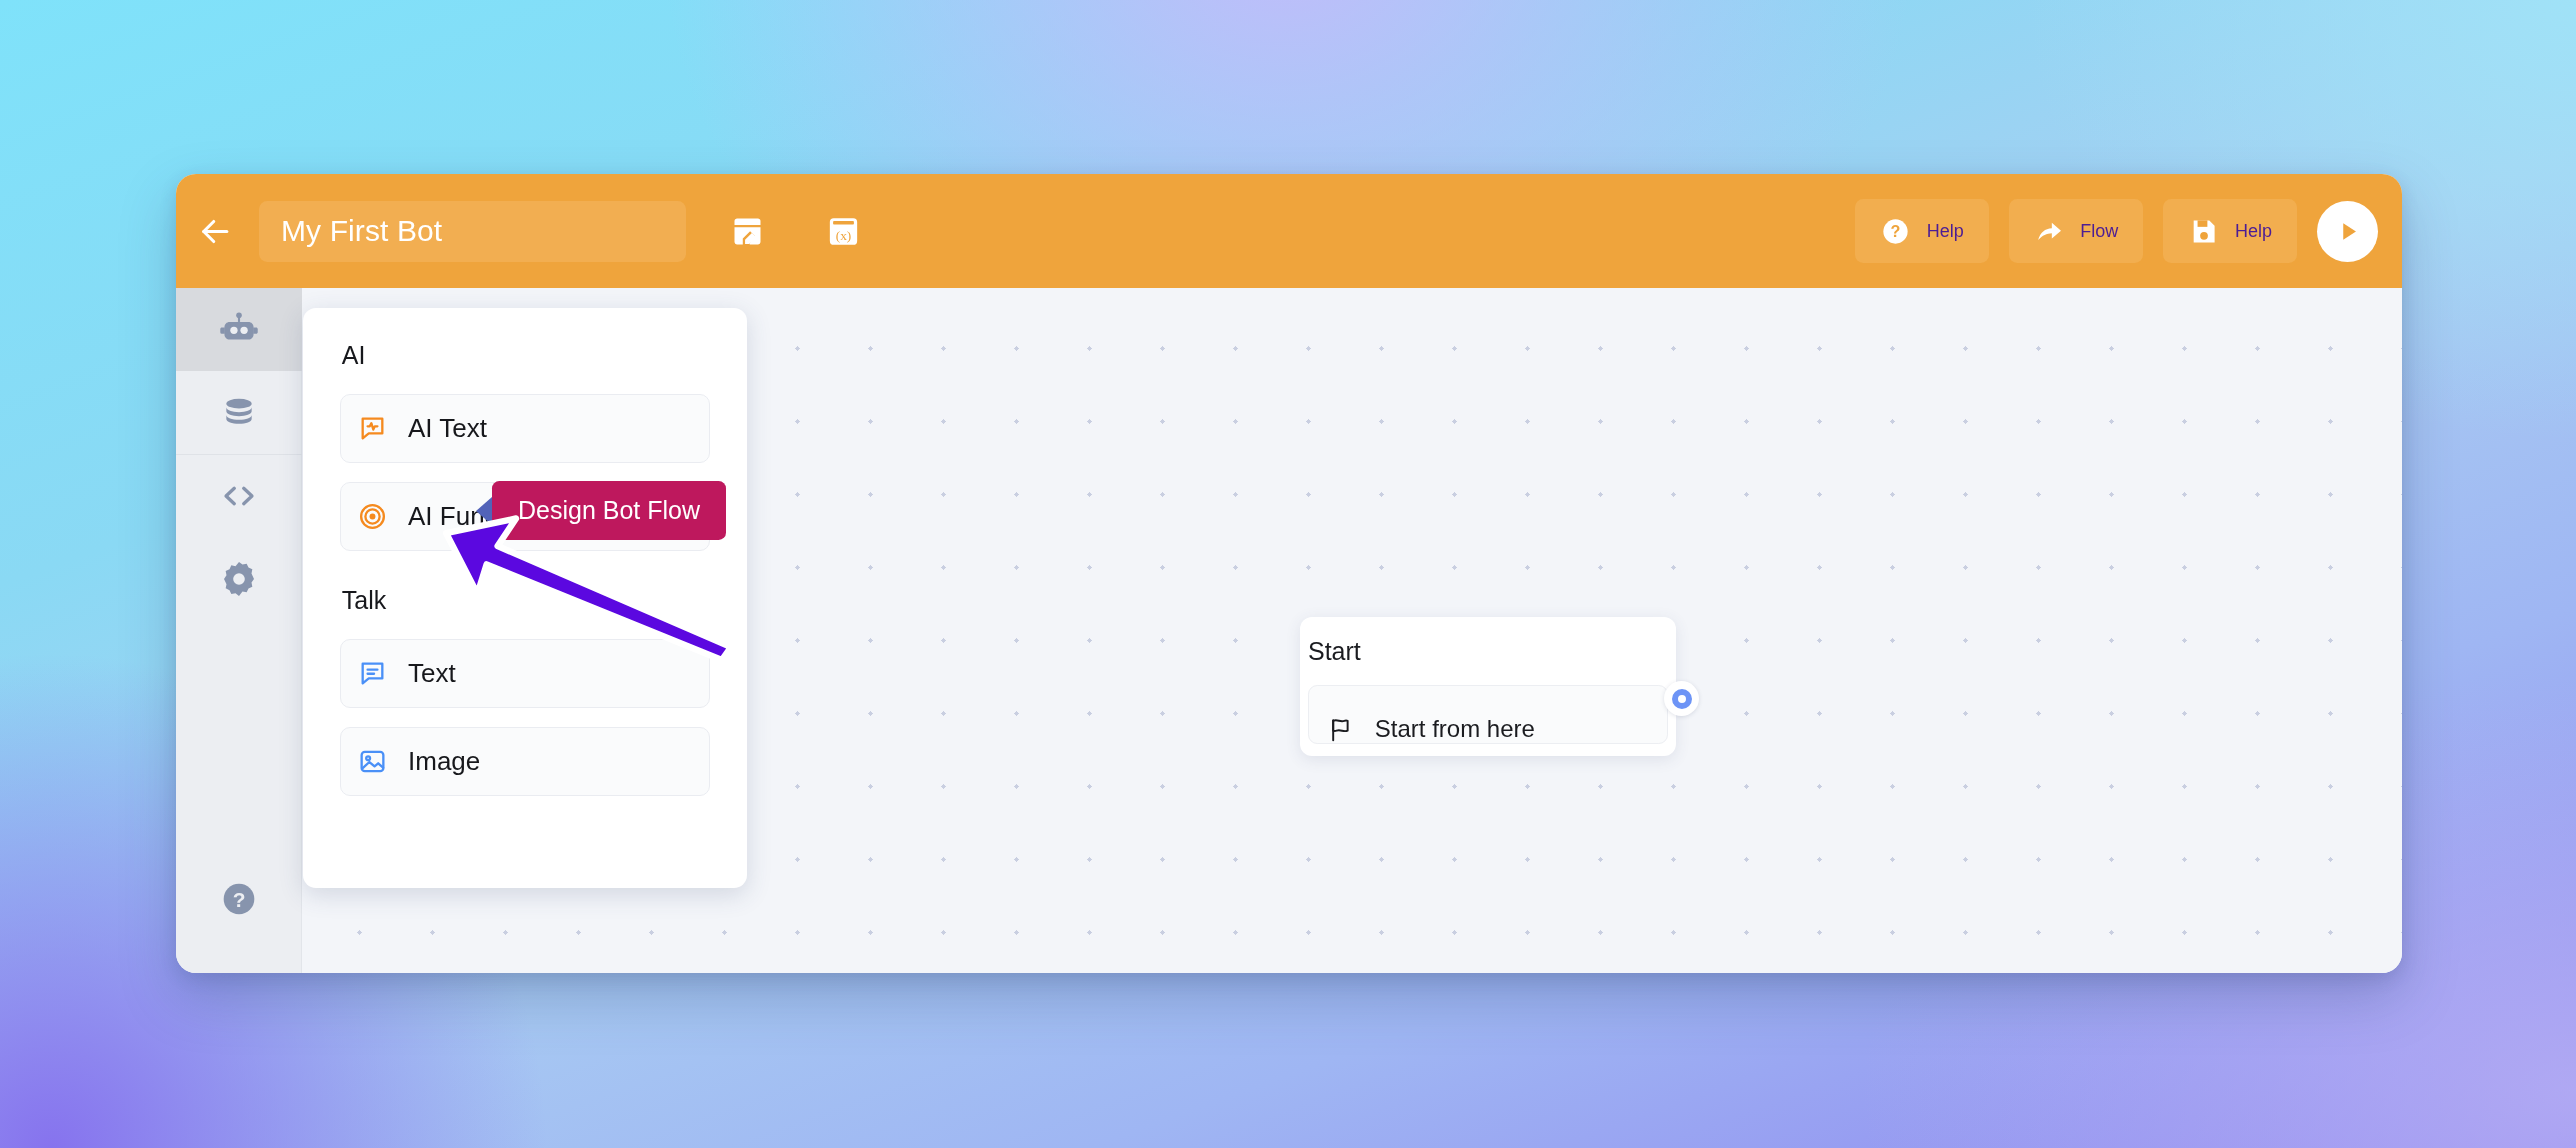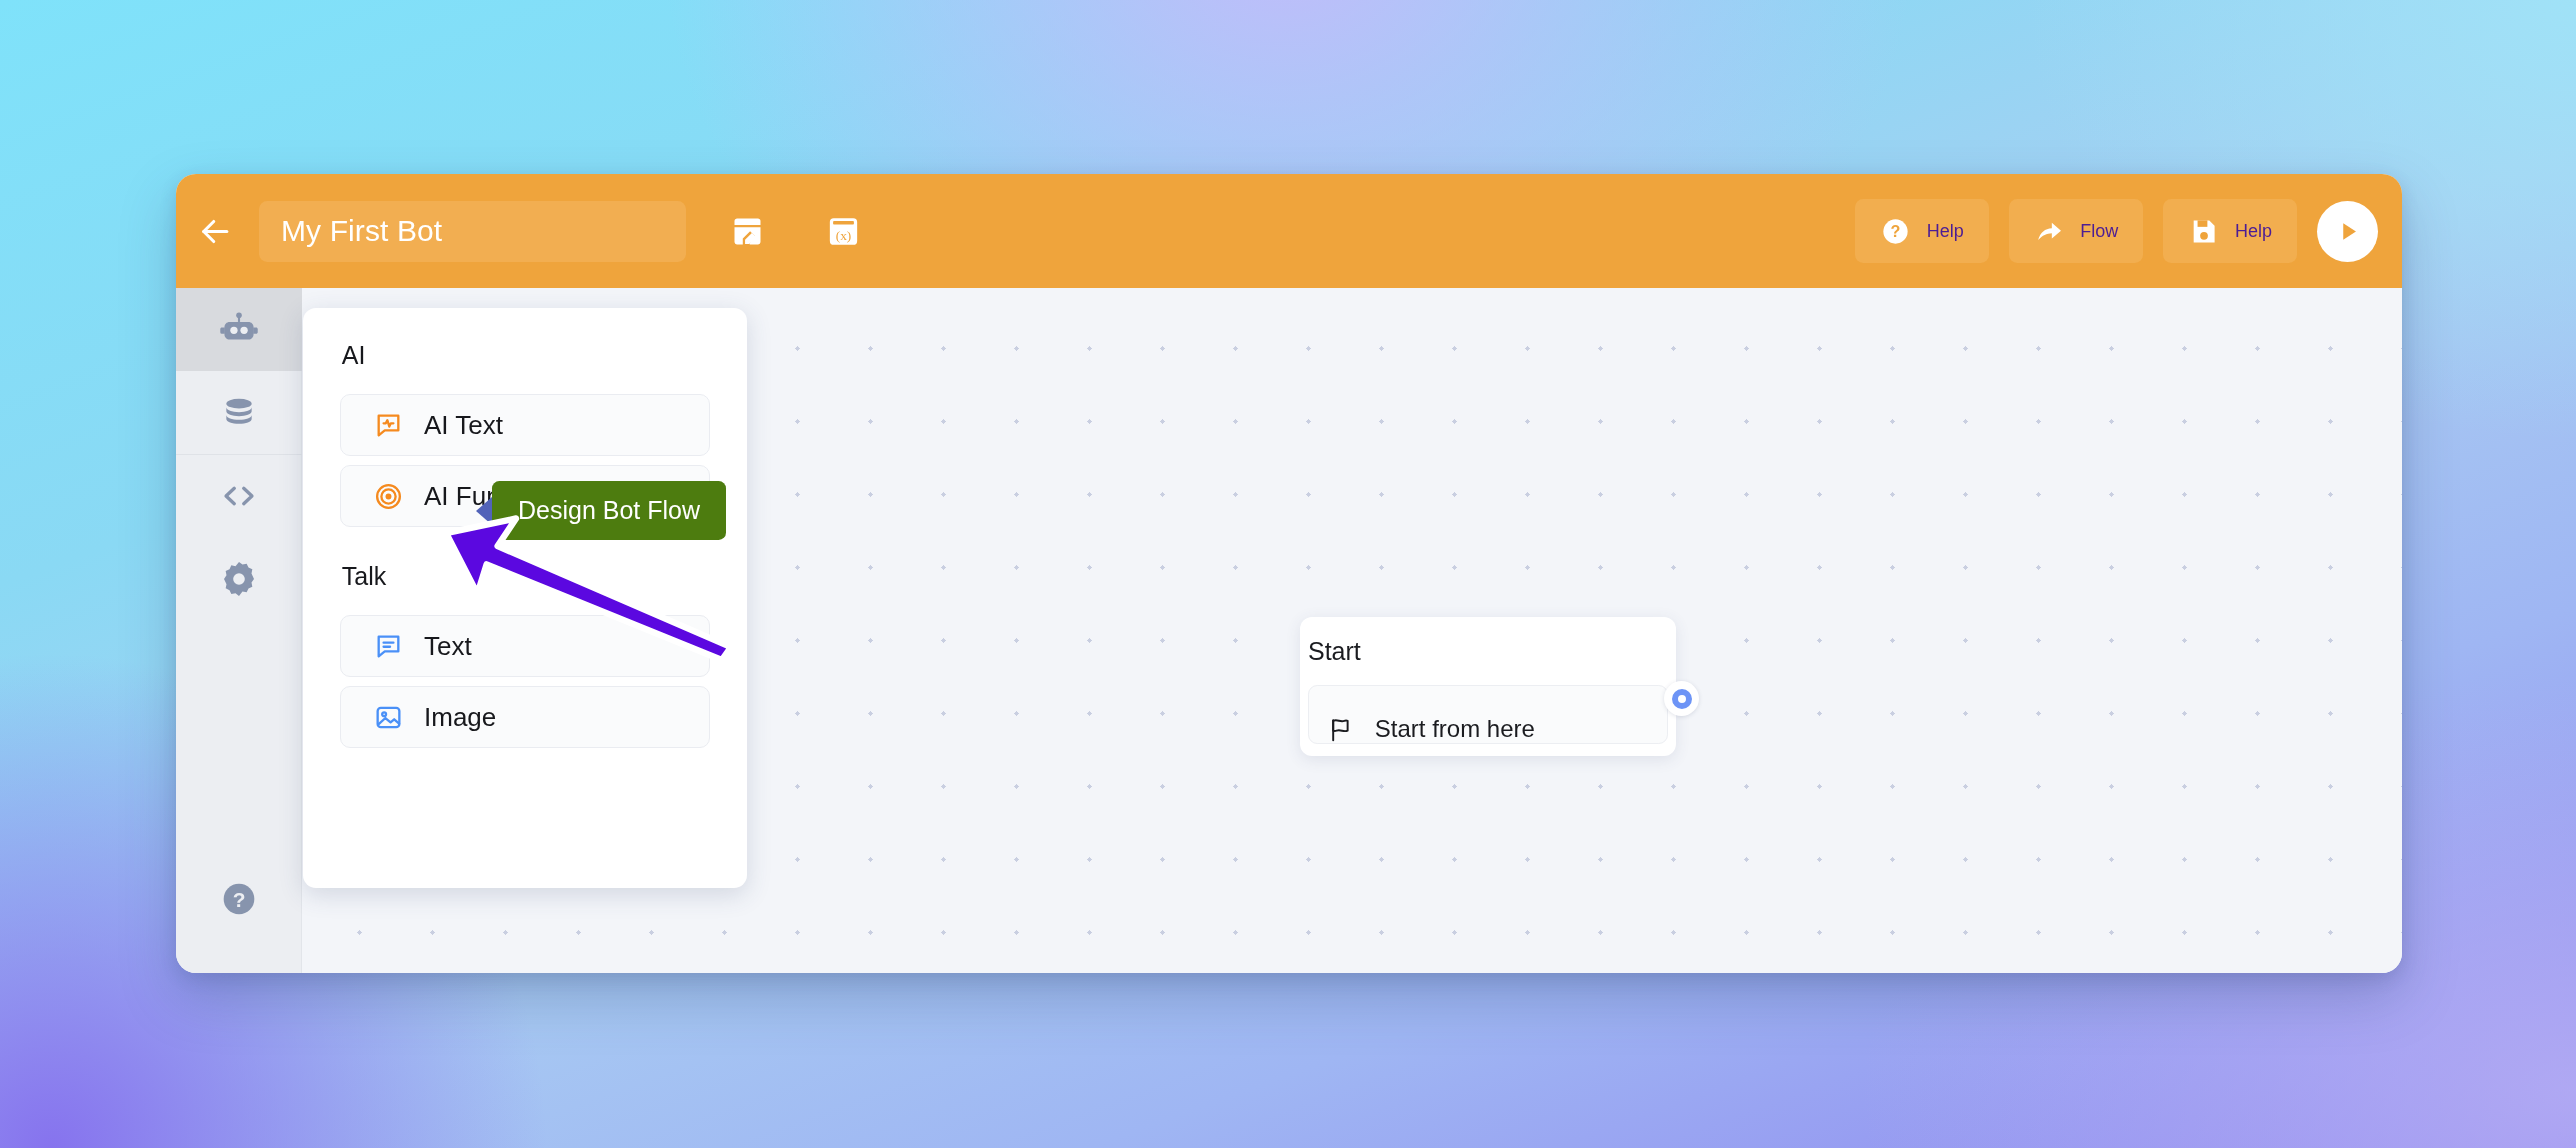--- a/index.html
+++ b/index.html
@@ -142,29 +142,29 @@
     padding: 33px 37px 0 37px;
     overflow: hidden;
   }
   .palette-group-title {
     font-size: 25px;
     color: #17181c;
     margin: 0 0 24px 1.8px;
   }
   .palette-group + .palette-group { margin-top: 35px; }
   .palette-item {
-    height: 62px;
+    height: 69px;
     border: 0.9px solid #eaecf1;
     border-radius: 10px;
     background: #fafbfc;
     display: flex;
     align-items: center;
     gap: 20px;
-    padding: 0 32px;
-    margin-bottom: 9px;
+    padding: 0 16px;
+    margin-bottom: 19px;
     cursor: grab;
   }
   .palette-item-label {
     font-size: 26px;
     color: #17181c;
   }
 
   
   #canvas {
     position: absolute;
@@ -224,21 +224,21 @@
     border: 6.4px solid #6d94f6;
     background: #ffffff;
   }
 
   
   #tooltip {
     position: absolute;
     left: 316px;
     top: 307px;
     height: 59px;
-    background: #4d7c0f;
+    background: #be185d;
     border-radius: 7.3px;
     display: flex;
     align-items: center;
     padding: 0 26px;
     z-index: 40;
   }
   #tooltip-text {
     color: #ffffff;
     font-size: 25px;
     white-space: nowrap;

